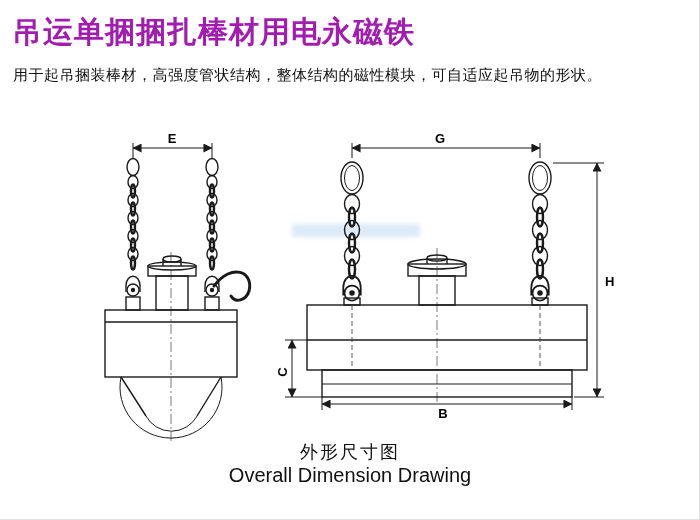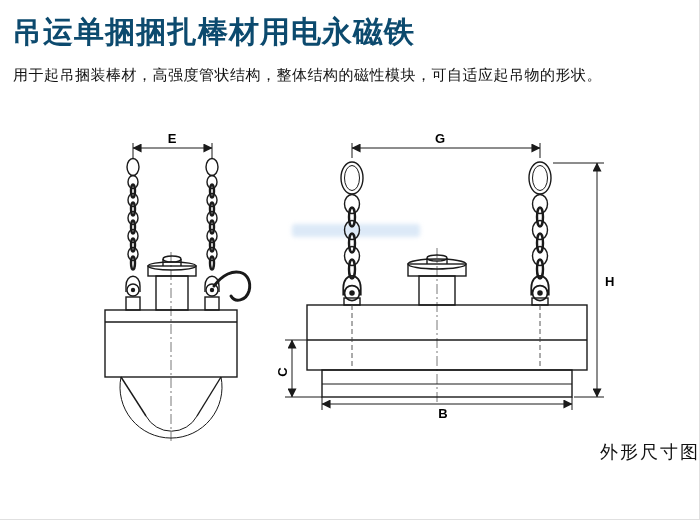--- a/index.html
+++ b/index.html
@@ -1,22 +1,22 @@
 <!DOCTYPE html>
 <html><head>
 <meta charset="utf-8">
 <style>
   html,body{margin:0;padding:0;}
   body{width:700px;height:520px;background:#fff;font-family:"Liberation Sans","DejaVu Sans",sans-serif;}
   .page{position:relative;width:700px;height:520px;background:#fff;overflow:hidden;
         border-right:1px solid #e0e0e0;border-bottom:1px solid #e0e0e0;box-sizing:border-box;}
-  .title{position:absolute;left:12px;top:12px;font-size:30px;font-weight:700;color:#0c4a6e;
+  .title{position:absolute;left:12px;top:12px;font-size:30px;font-weight:700;color:#a21caf;
          letter-spacing:1px;white-space:nowrap;}
   .subtitle{position:absolute;left:13px;top:66px;font-size:15px;color:#111;letter-spacing:.5px;white-space:nowrap;font-family:Liberation Serif, serif;}
-  .caption-cn{position:absolute;left:0;top:440px;width:700px;text-align:right;font-size:18px;color:#111;letter-spacing:2px;}
+  .caption-cn{position:absolute;left:0;top:440px;width:700px;text-align:center;font-size:18px;color:#111;letter-spacing:2px;}
   .caption-en{position:absolute;left:0;top:464px;width:700px;text-align:center;font-size:20px;color:#111;}
   .watermark{position:absolute;left:292px;top:224px;width:128px;height:13px;
              background:rgba(130,175,225,.28);filter:blur(2px);border-radius:3px;}
   svg{position:absolute;left:0;top:0;}
   
   .stk{stroke:#1a1a1a;fill:none;stroke-width:1.4;}
   .thin{stroke:#1a1a1a;fill:none;stroke-width:1;}
   .dim{stroke:#1a1a1a;fill:none;stroke-width:1;}
   .cl{stroke:#555;fill:none;stroke-width:.8;stroke-dasharray:10 3 2 3;}
   .hid{stroke:#444;fill:none;stroke-width:.9;stroke-dasharray:5 3;}
@@ -187,13 +187,14 @@
       <g>
         <line class="thin" x1="553" y1="163" x2="604" y2="163"></line>
         <line class="thin" x1="574" y1="397" x2="604" y2="397"></line>
         <line class="dim" x1="597" y1="163" x2="597" y2="397" marker-start="url(#arr)" marker-end="url(#arr)"></line>
         <text class="dimtxt" x="605" y="286" text-anchor="start">H</text>
       </g>
     </g>
   </svg>
 
   <div class="caption-cn">外形尺寸图</div>
+  <div class="caption-en">Overall Dimension Drawing</div>
 </div>
 
 </body></html>

